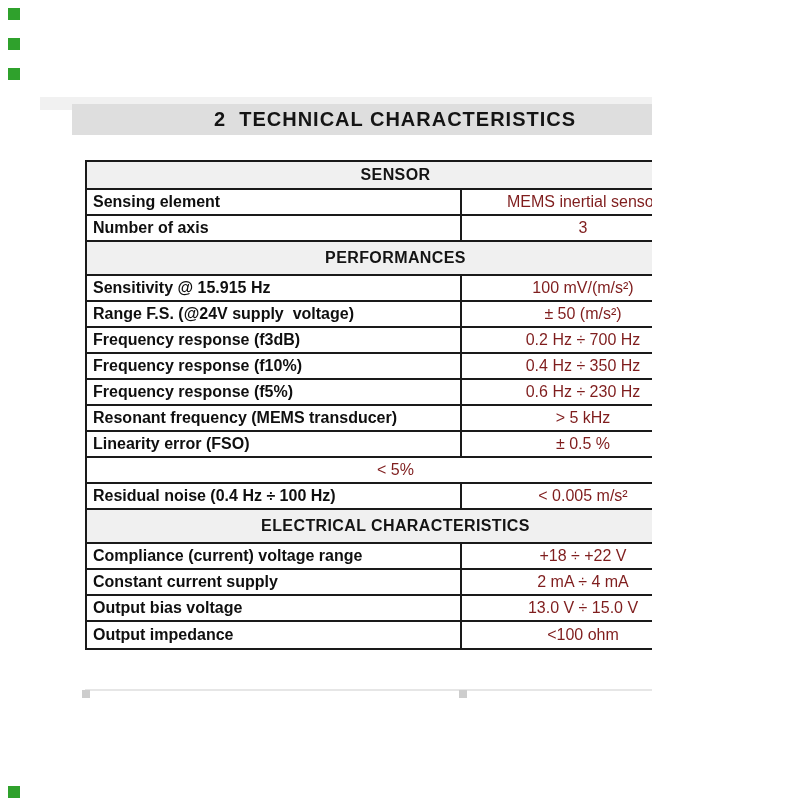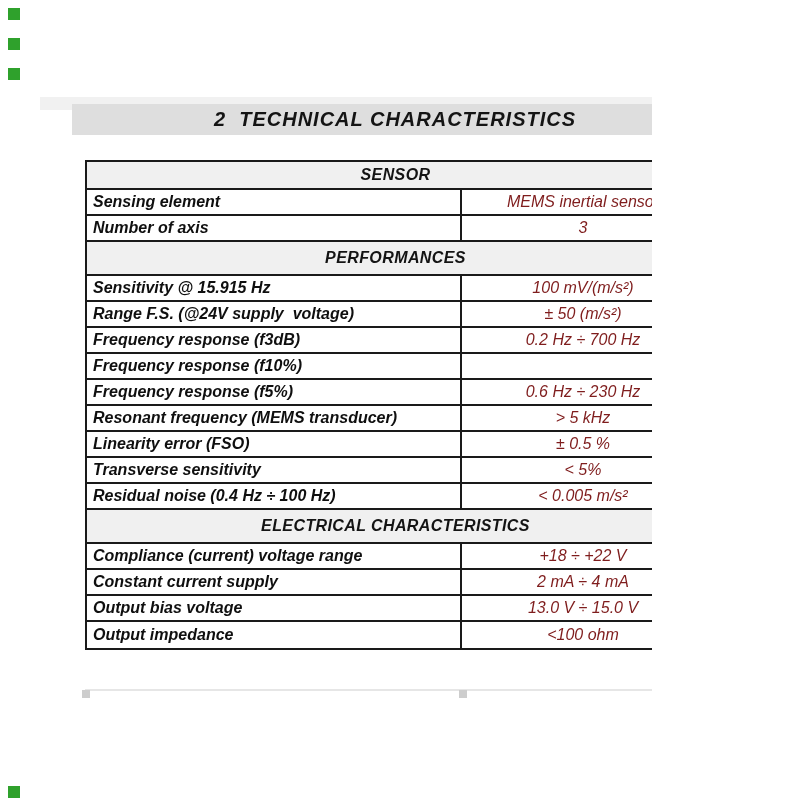--- a/index.html
+++ b/index.html
@@ -5,21 +5,20 @@
   * { margin: 0; padding: 0; box-sizing: border-box; }
   html, body { background: #ffffff; }
   body { font-family: "Liberation Sans", "DejaVu Sans", sans-serif; }
 
   .sheet {
     position: relative;
     width: 652px;
     height: 800px;
     background: #ffffff;
     overflow: hidden;
-    font-style: italic;
   }
 
   
   .marker {
     position: absolute;
     left: 8px;
     width: 12px;
     height: 12px;
     background: #2fa12c;
   }
@@ -151,35 +150,35 @@
     <div class="trow">
       <div class="cell-label">Range F.S. (@24V supply  voltage)</div>
       <div class="cell-value">± 50 (m/s²)</div>
     </div>
     <div class="trow">
       <div class="cell-label">Frequency response (f3dB)</div>
       <div class="cell-value">0.2 Hz ÷ 700 Hz</div>
     </div>
     <div class="trow">
       <div class="cell-label">Frequency response (f10%)</div>
+      <div class="cell-value">0.4 Hz ÷ 350 Hz</div>
     </div>
     <div class="trow">
       <div class="cell-label">Frequency response (f5%)</div>
       <div class="cell-value">0.6 Hz ÷ 230 Hz</div>
     </div>
     <div class="trow">
       <div class="cell-label">Resonant frequency (MEMS transducer)</div>
       <div class="cell-value">&gt; 5 kHz</div>
     </div>
     <div class="trow">
       <div class="cell-label">Linearity error (FSO)</div>
       <div class="cell-value">± 0.5 %</div>
     </div>
     <div class="trow">
-      <div class="cell-label">Transverse sensitivity</div>
       <div class="cell-value">&lt; 5%</div>
     </div>
     <div class="trow">
       <div class="cell-label">Residual noise (0.4 Hz ÷ 100 Hz)</div>
       <div class="cell-value">&lt; 0.005 m/s²</div>
     </div>
 
     <div class="trow thead">
       <span>ELECTRICAL CHARACTERISTICS</span>
     </div>

